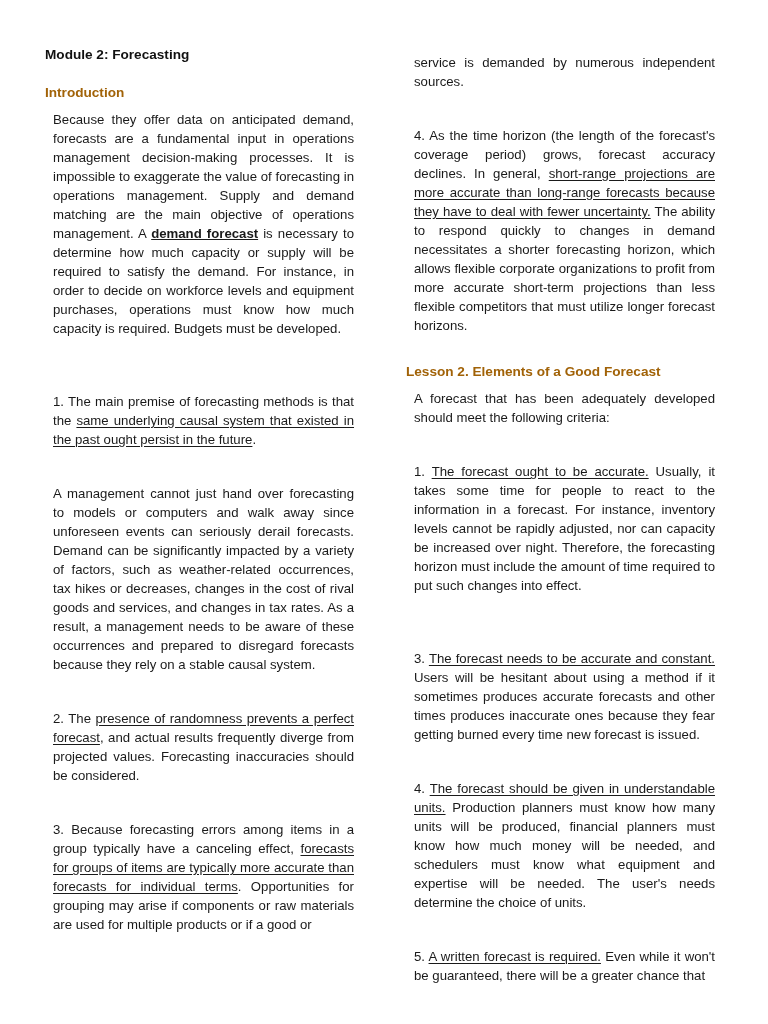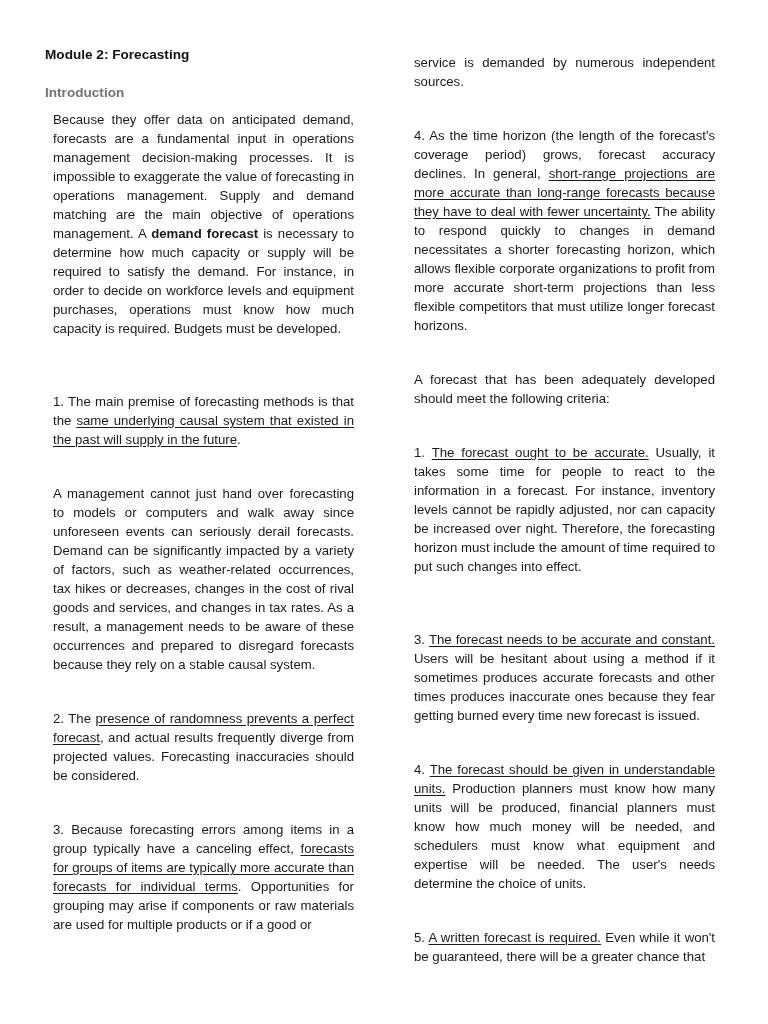--- a/index.html
+++ b/index.html
@@ -5,50 +5,51 @@
   html, body { margin: 0; padding: 0; background: #ffffff; }
   body { width: 768px; height: 1024px; overflow: hidden; position: relative;
          font-family: "Liberation Sans", "DejaVu Sans", sans-serif; color: #1a1a1a; }
   .page { position: absolute; left: 0; top: 0; width: 768px; height: 1024px; background: #fff; }
   .col { position: absolute; top: 45px; width: 317px; font-size: 13.2px; line-height: 19px; }
   .col.left { left: 45px; }
   .col.right { left: 406px; }
   p { margin: 8px; text-align: justify; }
   .gap { height: 19px; }
   .title { font-weight: bold; font-size: 13.6px; color: #111; margin: 0; line-height: 19px; }
-  .heading { font-weight: bold; color: #737373; font-size: 13.6px; margin: 0; line-height: 19px; }
+  .heading { font-weight: bold; color: #a16207; font-size: 13.6px; margin: 0; line-height: 19px; }
   u { text-decoration: underline; text-underline-offset: 2px; }
-  .bold-u { font-weight: bold; }
+  .bold-u { font-weight: bold; text-decoration: underline; }
 </style>
 </head>
 <body>
 
 <div class="page">
 
   <div class="col left">
     <p class="title">Module 2: Forecasting</p>
     <div class="gap"></div>
     <p class="heading">Introduction</p>
     <p><span>Because they offer data on anticipated demand, forecasts are a fundamental input in operations management decision-making processes. It is impossible to exaggerate the value of forecasting in operations management. Supply and demand matching are the main objective of operations management. A </span><span class="bold-u">demand forecast</span><span> is necessary to determine how much capacity or supply will be required to satisfy the demand. For instance, in order to decide on workforce levels and equipment purchases, operations must know how much capacity is required. Budgets must be developed.</span></p>
     <div class="gap"></div>
     <div class="gap"></div>
-    <p><span>1. The main premise of forecasting methods is that the </span><u>same underlying causal system that existed in the past will supply in the future</u><span>.</span></p>
+    <p><span>1. The main premise of forecasting methods is that the </span><u>same underlying causal system that existed in the past ought persist in the future</u><span>.</span></p>
     <div class="gap"></div>
     <p>A management cannot just hand over forecasting to models or computers and walk away since unforeseen events can seriously derail forecasts. Demand can be significantly impacted by a variety of factors, such as weather-related occurrences, tax hikes or decreases, changes in the cost of rival goods and services, and changes in tax rates. As a result, a management needs to be aware of these occurrences and prepared to disregard forecasts because they rely on a stable causal system.</p>
     <div class="gap"></div>
     <p><span>2. The </span><u>presence of randomness prevents a perfect forecast</u><span>, and actual results frequently diverge from projected values. Forecasting inaccuracies should be considered.</span></p>
     <div class="gap"></div>
     <p><span>3. Because forecasting errors among items in a group typically have a canceling effect, </span><u>forecasts for groups of items are typically more accurate than forecasts for individual terms</u><span>. Opportunities for grouping may arise if components or raw materials are used for multiple products or if a good or</span></p>
   </div>
 
   <div class="col right">
     <p>service is demanded by numerous independent sources.</p>
     <div class="gap"></div>
     <p><span>4. As the time horizon (the length of the forecast's coverage period) grows, forecast accuracy declines. In general, </span><u>short-range projections are more accurate than long-range forecasts because they have to deal with fewer uncertainty.</u><span> The ability to respond quickly to changes in demand necessitates a shorter forecasting horizon, which allows flexible corporate organizations to profit from more accurate short-term projections than less flexible competitors that must utilize longer forecast horizons.</span></p>
     <div class="gap"></div>
+    <p class="heading">Lesson 2. Elements of a Good Forecast</p>
     <p>A forecast that has been adequately developed should meet the following criteria:</p>
     <div class="gap"></div>
     <p><span>1. </span><u>The forecast ought to be accurate.</u><span> Usually, it takes some time for people to react to the information in a forecast. For instance, inventory levels cannot be rapidly adjusted, nor can capacity be increased over night. Therefore, the forecasting horizon must include the amount of time required to put such changes into effect.</span></p>
     <div class="gap"></div>
     <div class="gap"></div>
     <p><span>3. </span><u>The forecast needs to be accurate and constant.</u><span> Users will be hesitant about using a method if it sometimes produces accurate forecasts and other times produces inaccurate ones because they fear getting burned every time new forecast is issued.</span></p>
     <div class="gap"></div>
     <p><span>4. </span><u>The forecast should be given in understandable units.</u><span> Production planners must know how many units will be produced, financial planners must know how much money will be needed, and schedulers must know what equipment and expertise will be needed. The user's needs determine the choice of units.</span></p>
     <div class="gap"></div>
     <p><span>5. </span><u>A written forecast is required.</u><span> Even while it won't be guaranteed, there will be a greater chance that</span></p>

